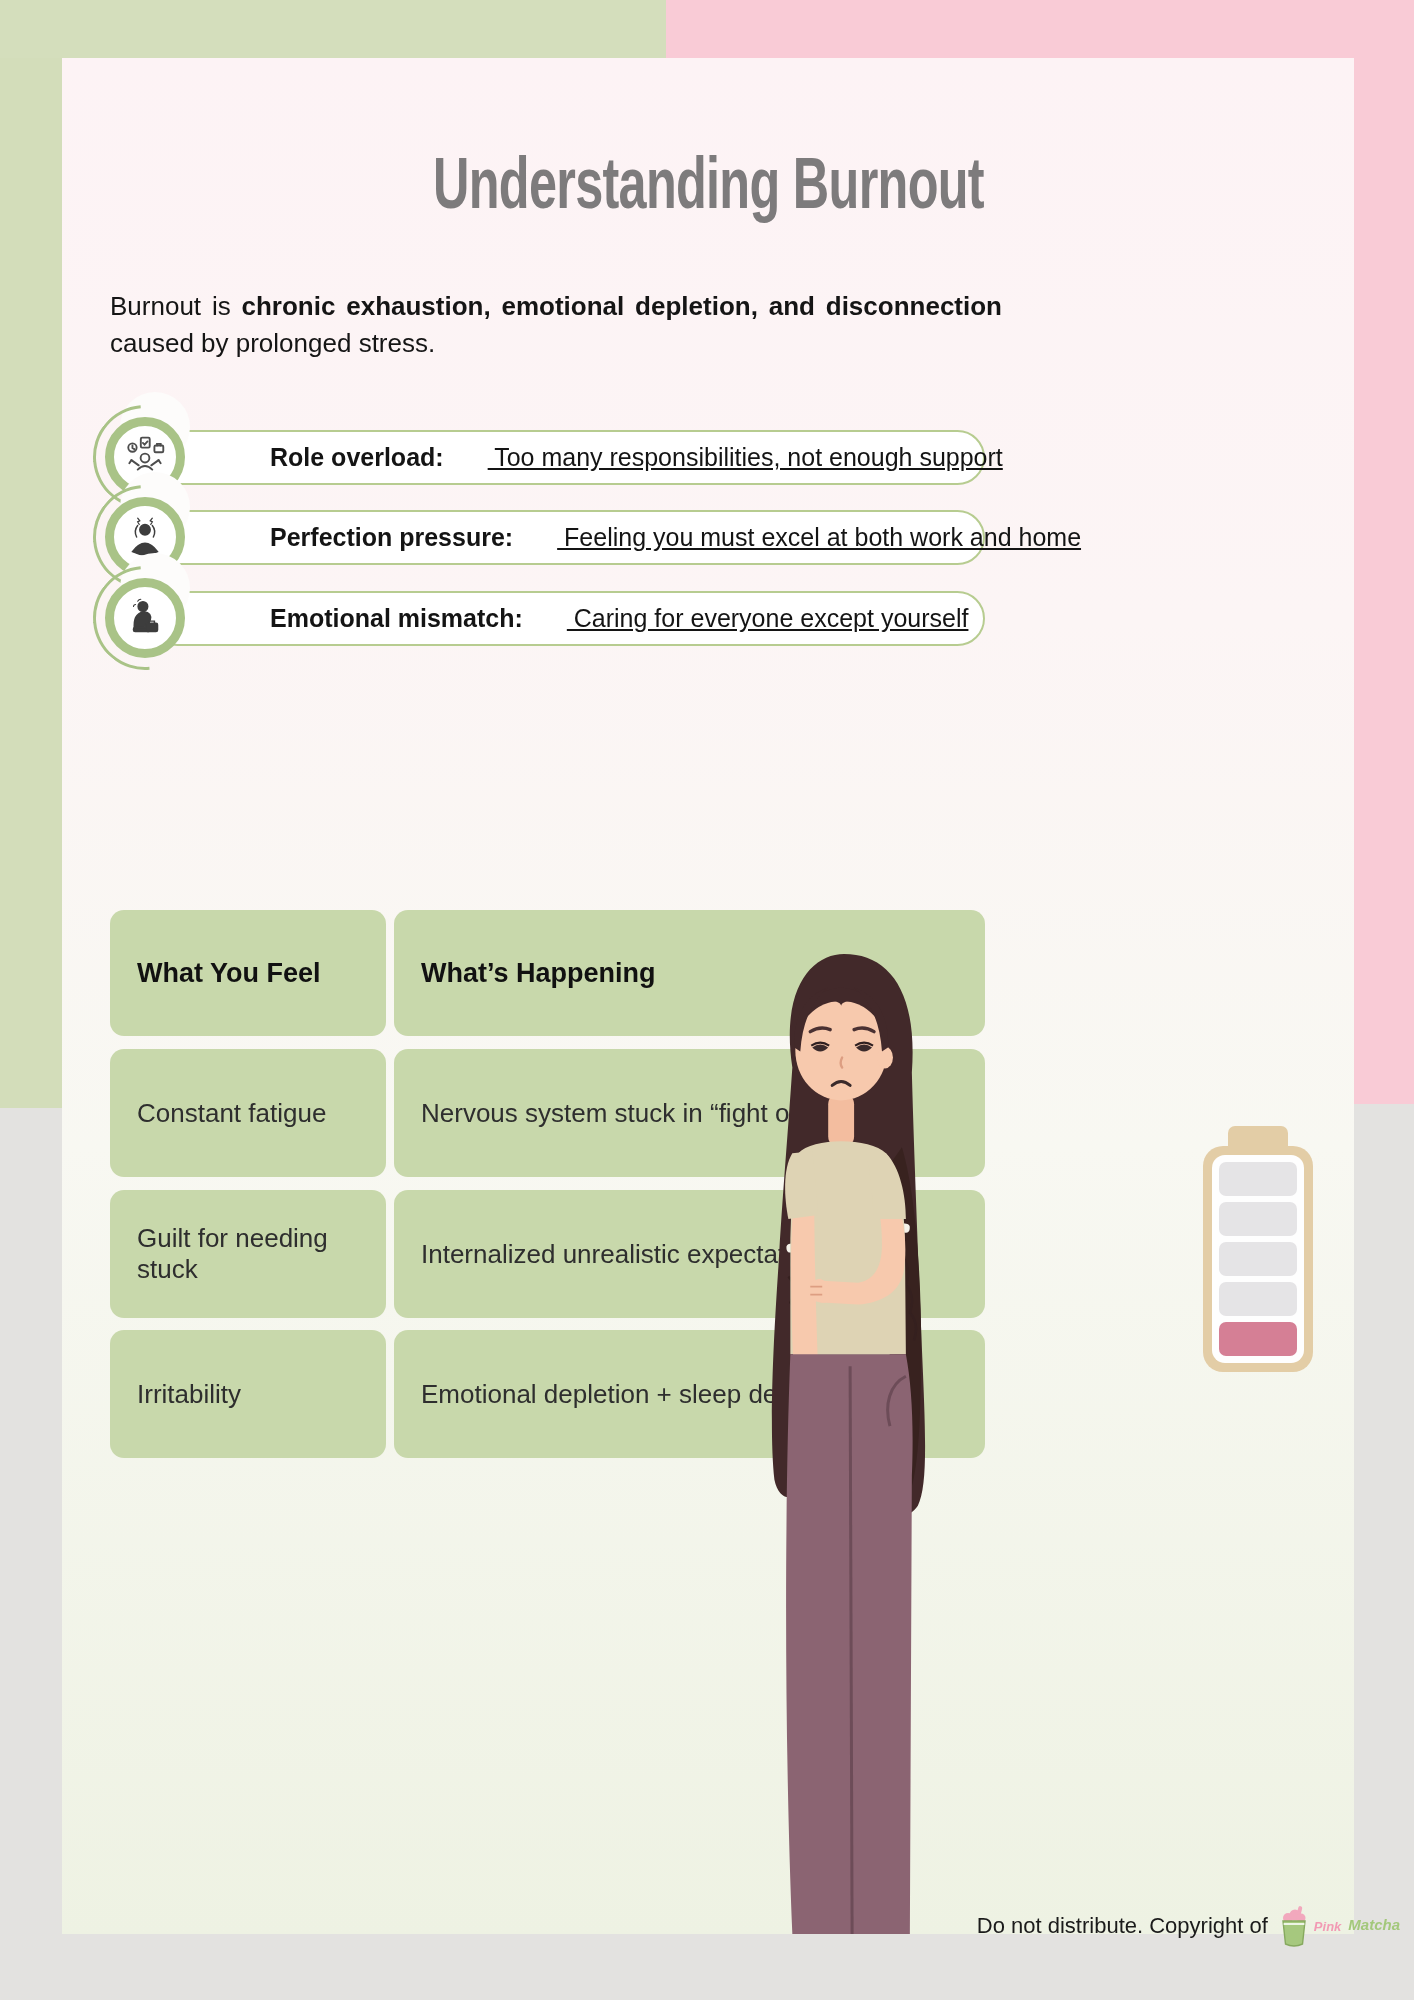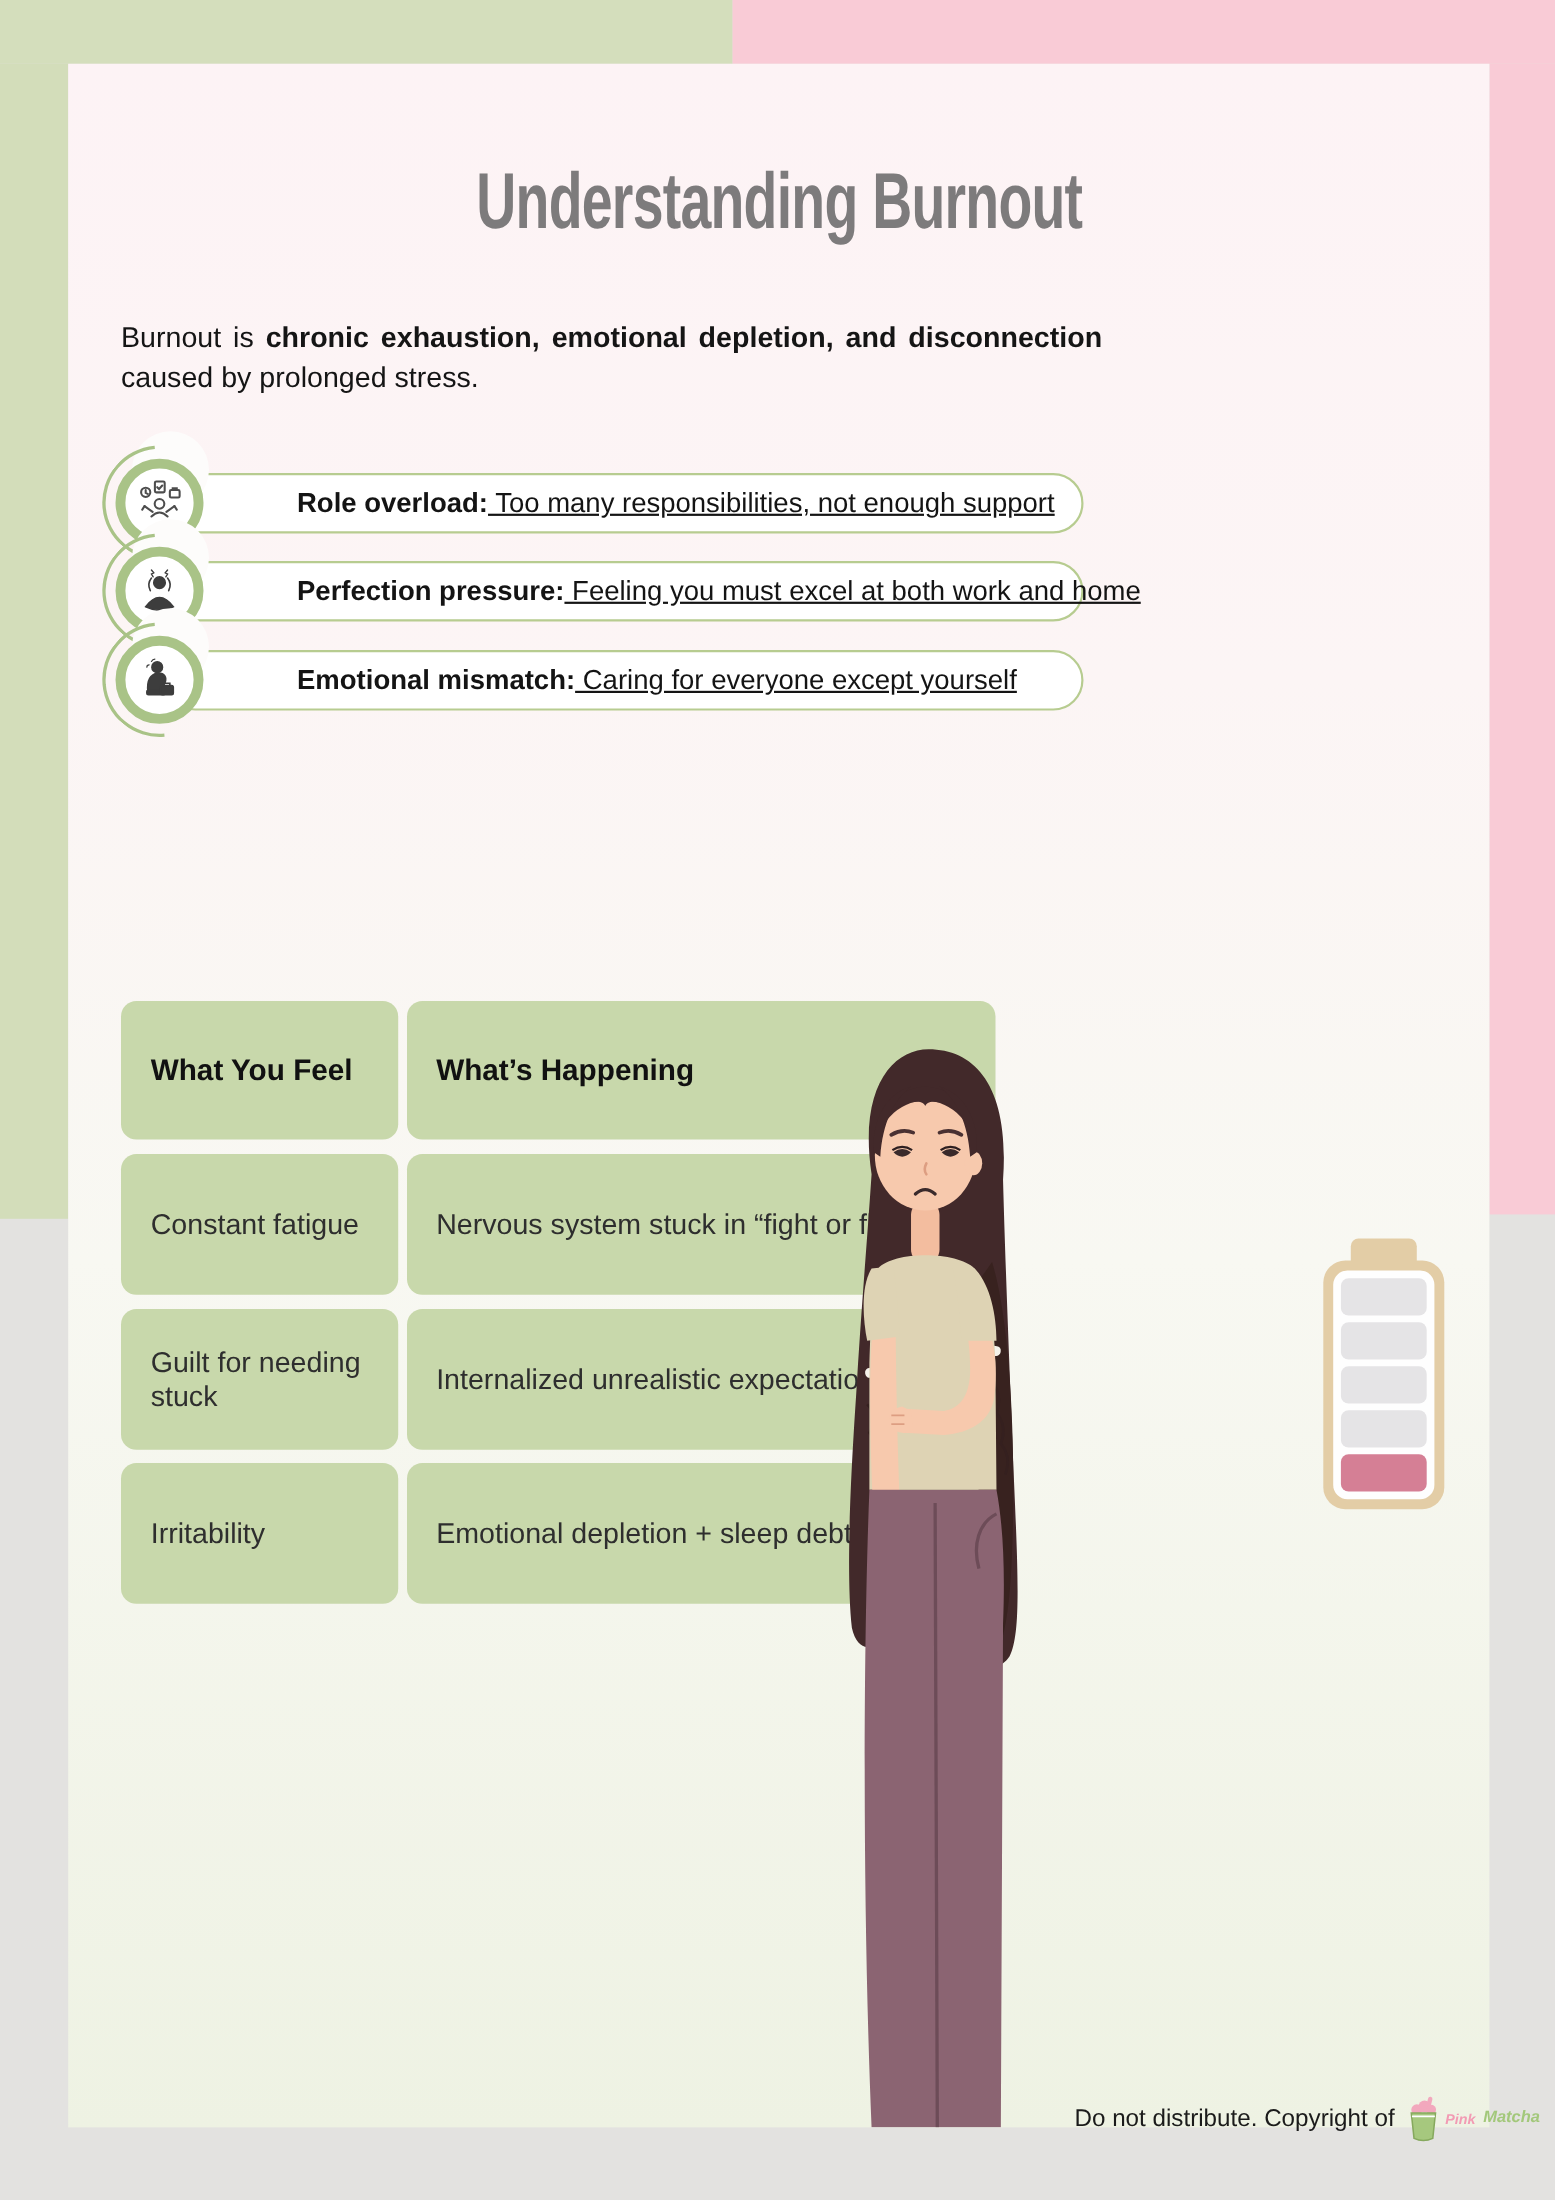--- a/index.html
+++ b/index.html
@@ -22,40 +22,40 @@
         transform:scaleX(0.70);transform-origin:center;white-space:nowrap;}
 
   .intro{position:absolute;left:48px;top:204px;width:892px;font-size:26px;line-height:1.42;
         color:#151515;text-align:justify;}
   .intro b{font-weight:bold;}
   .amplified{position:absolute;left:48px;top:348px;width:900px;font-size:26px;color:#151515;}
 
   
   .pill{position:absolute;left:88px;width:835px;height:55px;background:#ffffff;
         border:2.5px solid #b7cc90;border-radius:30px;display:flex;align-items:center;
-        padding-left:118px;box-sizing:border-box;font-size:25px;color:#141414;}
+        padding-left:118px;box-sizing:border-box;font-size:25px;color:#141414;gap:44px;}
   .pill-1{top:372px;} .pill-2{top:452px;} .pill-3{top:533px;}
   .pill .lbl{font-weight:bold;white-space:pre;}
   .pill .txt{white-space:pre;text-decoration:underline;}
 
   .badge-wrap{position:absolute;left:40px;width:86px;height:86px;}
   .bw-1{top:356px;} .bw-2{top:436px;} .bw-3{top:517px;}
   .badge-blob{position:absolute;left:18px;top:-22px;width:70px;height:70px;background:#fdfcfb;
         border-radius:50%;}
   .badge{position:absolute;left:3px;top:3px;width:80px;height:80px;border-radius:50%;
         background:#ffffff;border:9px solid #a9c387;box-sizing:border-box;
         display:flex;align-items:center;justify-content:center;}
   .badge-arc{position:absolute;left:-9px;top:-9px;width:104px;height:104px;border-radius:50%;
         border:3px solid #a9c387;border-right-color:transparent;border-top-color:transparent;
         transform:rotate(40deg);box-sizing:border-box;}
   .badge svg{width:46px;height:46px;}
 
   
   .tbl{position:absolute;left:48px;top:852px;width:875px;}
-  .trow{position:absolute;left:0;width:795px;display:flex;gap:8px;}
+  .trow{position:absolute;left:0;width:875px;display:flex;gap:8px;}
   .trow-h{top:0;height:126px;}
   .trow-1{top:139px;height:128px;}
   .trow-2{top:280px;height:128px;}
   .trow-3{top:420px;height:128px;}
   .tcell{background:#c8d8ab;border-radius:14px;display:flex;align-items:center;
         padding-left:27px;box-sizing:border-box;font-size:26px;color:#2e2e2e;}
   .tcell.c1{width:276px;}
   .tcell.c2{width:591px;}
   .trow-h .tcell{font-weight:bold;color:#111111;font-size:27px;}
 

